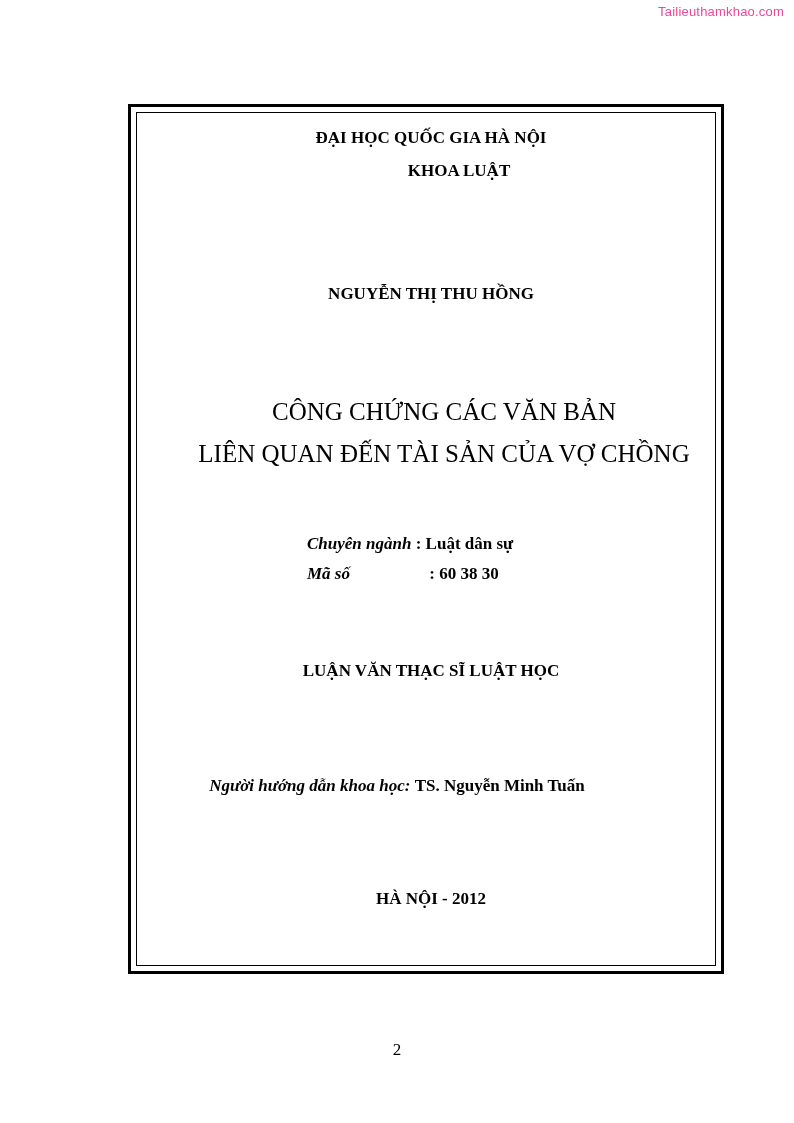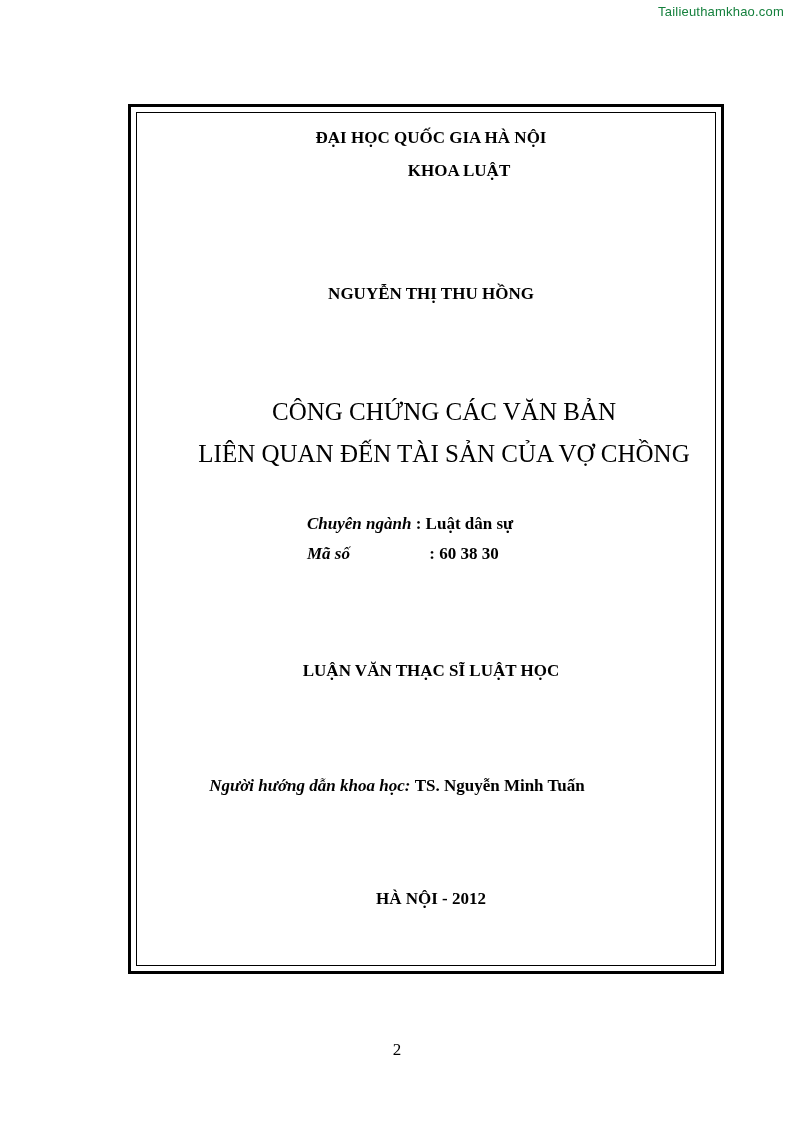--- a/index.html
+++ b/index.html
@@ -14,21 +14,21 @@
       overflow: hidden;
       font-family: "Liberation Serif", "DejaVu Serif", serif;
       color: #000000;
     }
     .watermark {
       position: absolute;
       top: 4px;
       right: 10px;
       font-family: "Liberation Sans", "DejaVu Sans", sans-serif;
       font-size: 13px;
-      color: #15803d;
+      color: #ec4899;
       letter-spacing: 0.2px;
     }
     .frame-outer {
       position: absolute;
       left: 128px;
       top: 104px;
       width: 590px;
       height: 864px;
       border: 3px solid #000;
     }
@@ -55,20 +55,21 @@
     .title {
       font-size: 25px;
       font-weight: normal;
       padding-left: 47px;
     }
     .meta {
       position: absolute;
       left: 307px;
       font-size: 17px;
       white-space: nowrap;
+      margin-top: 20px;
     }
     .meta .k {
       font-style: italic;
       font-weight: bold;
       display: inline-block;
     }
     .meta .k.fixed {
       width: 118px;
     }
     .meta .v {

